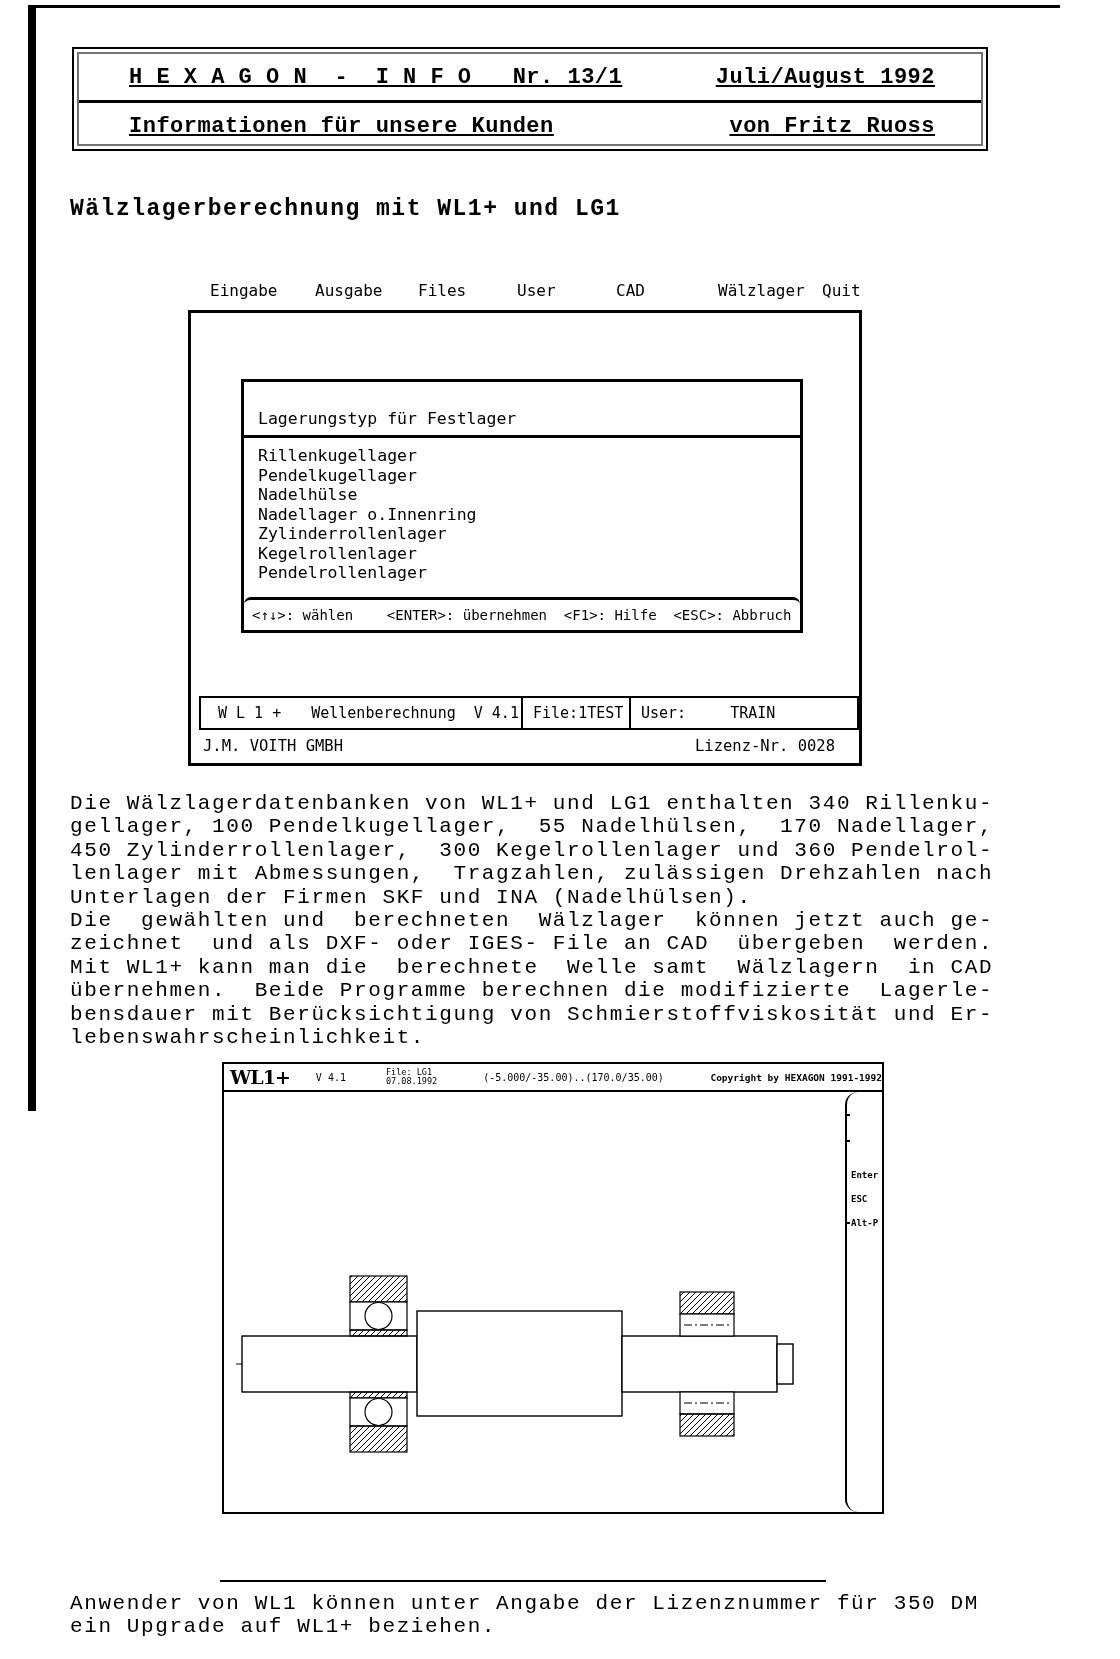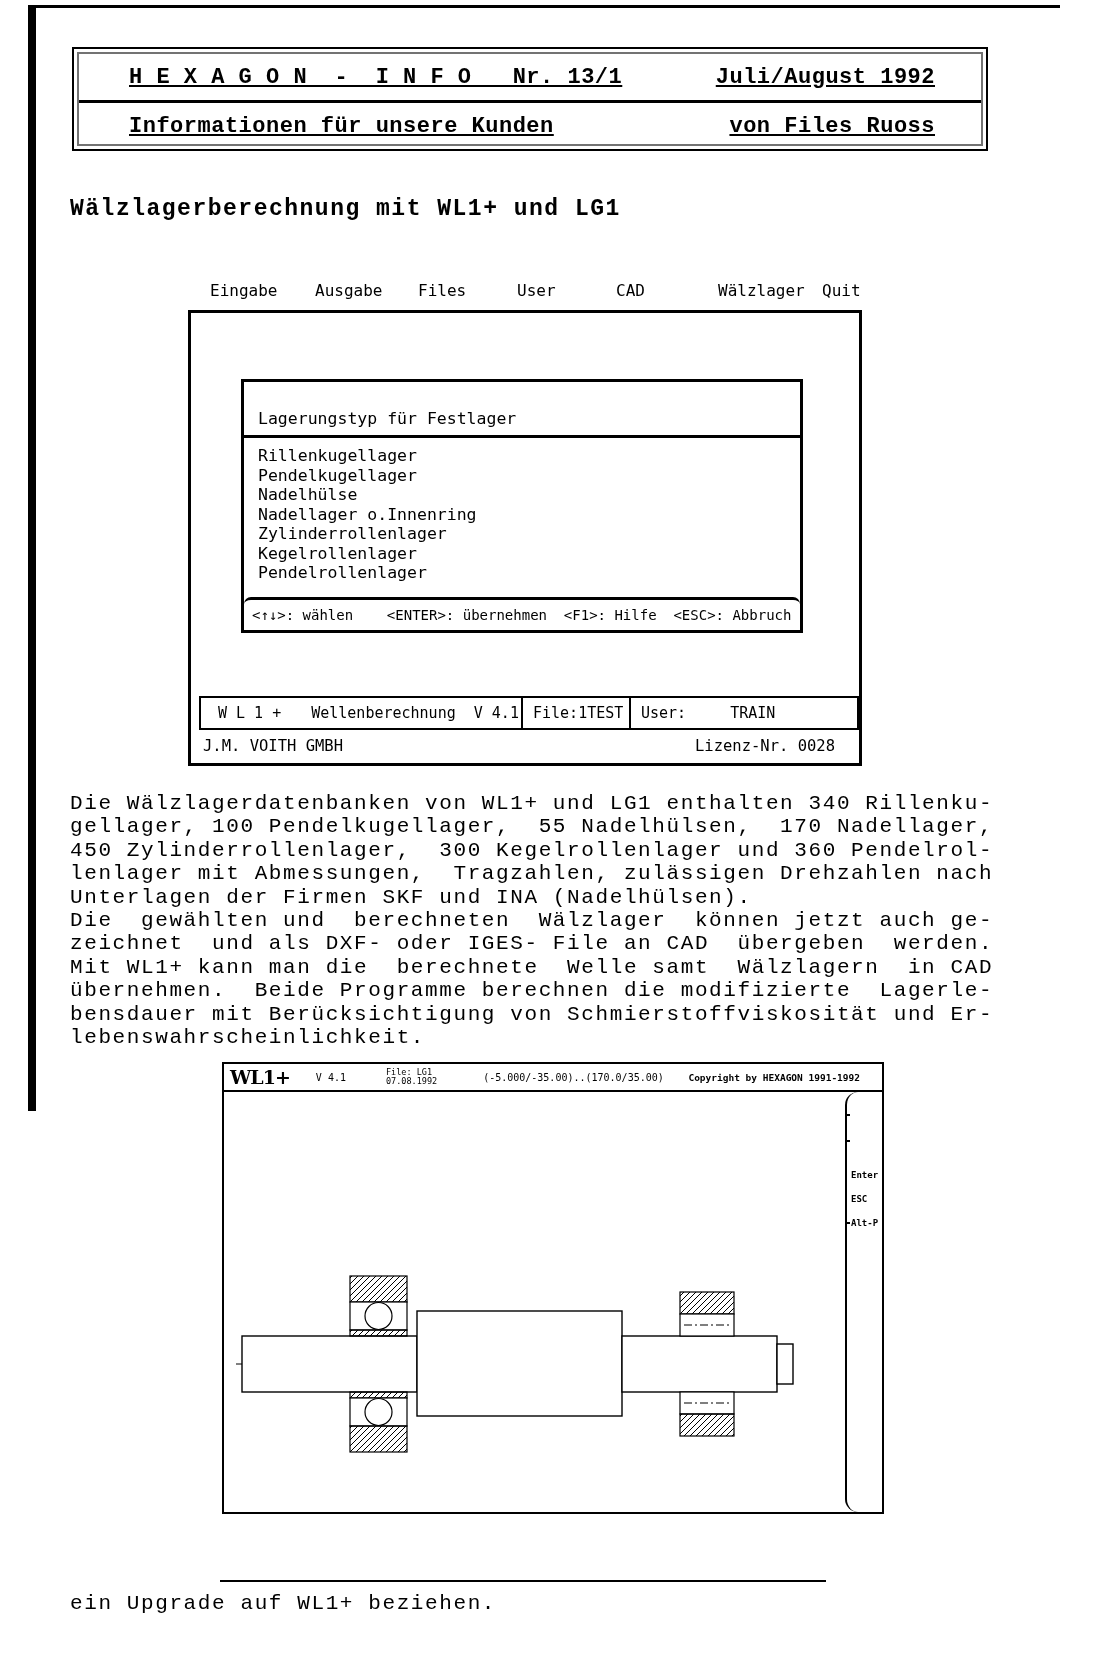--- a/index.html
+++ b/index.html
@@ -48,21 +48,21 @@
   .bottom-rule{left:220px;top:1580px;width:606px;height:2px;background:#000;}
 
   
   .app2{left:222px;top:1062px;width:658px;height:448px;border:2px solid #000;background:#fff;}
   .app2-titlebar{position:absolute;left:0;top:0;right:0;height:26px;border-bottom:2px solid #000;
     display:flex;align-items:center;font-family:"DejaVu Sans Mono",monospace;font-size:10px;}
   .wl1-logo{font-family:"DejaVu Serif",serif;font-weight:bold;font-size:19px;letter-spacing:-1px;margin-left:6px;}
   .v-label{margin-left:26px;}
   .fileblock{margin-left:40px;font-size:8.5px;line-height:9px;}
   .coords{margin-left:46px;}
-  .copyright{margin-left:auto;margin-right:22px;font-weight:bold;font-size:9.5px;}
+  .copyright{margin-left:auto;margin-right:0;font-weight:bold;font-size:9.5px;}
   .draw-area{position:absolute;left:0;top:28px;width:619px;height:418px;}
   .app2-sidebar{position:absolute;right:0;top:28px;width:35px;bottom:0;border-left:2px solid #000;border-radius:13px;}
   .app2-sidebar .key{font-family:"DejaVu Sans Mono",monospace;font-size:9px;font-weight:bold;
     margin:0 0 14px 4px;}
   .keywrap{position:absolute;top:78px;left:0;}
   .tick{position:absolute;left:-2px;width:5px;height:2px;background:#000;}
 </style>
 </head>
 <body>
 
@@ -73,21 +73,21 @@
 
   <div class="abs masthead">
     <div class="masthead-inner">
       <div class="mast-row">
         <span class="pre">H E X A G O N  -  I N F O   Nr. 13/1</span>
         <span class="pre">Juli/August 1992</span>
       </div>
       <div class="mast-div"></div>
       <div class="mast-row">
         <span class="pre">Informationen für unsere Kunden</span>
-        <span class="pre">von Files Ruoss</span>
+        <span class="pre">von Fritz Ruoss</span>
       </div>
     </div>
   </div>
 
   <div class="abs article-title">Wälzlagerberechnung mit WL1+ und LG1</div>
 
   <div class="abs menu-row">
     <span style="left:22px">Eingabe</span>
     <span style="left:127px">Ausgabe</span>
     <span style="left:230px">Files</span>
@@ -206,16 +206,17 @@
         <div class="key">Enter</div>
         <div class="key">ESC</div>
         <div class="key">Alt-P</div>
       </div>
     </div>
   </div>
 
   <div class="abs bottom-rule"></div>
 
   <div class="abs closing">
+    <div>Anwender von WL1 können unter Angabe der Lizenznummer für 350 DM</div>
     <div>ein Upgrade auf WL1+ beziehen.</div>
   </div>
 
 </div>
 
 </body></html>

